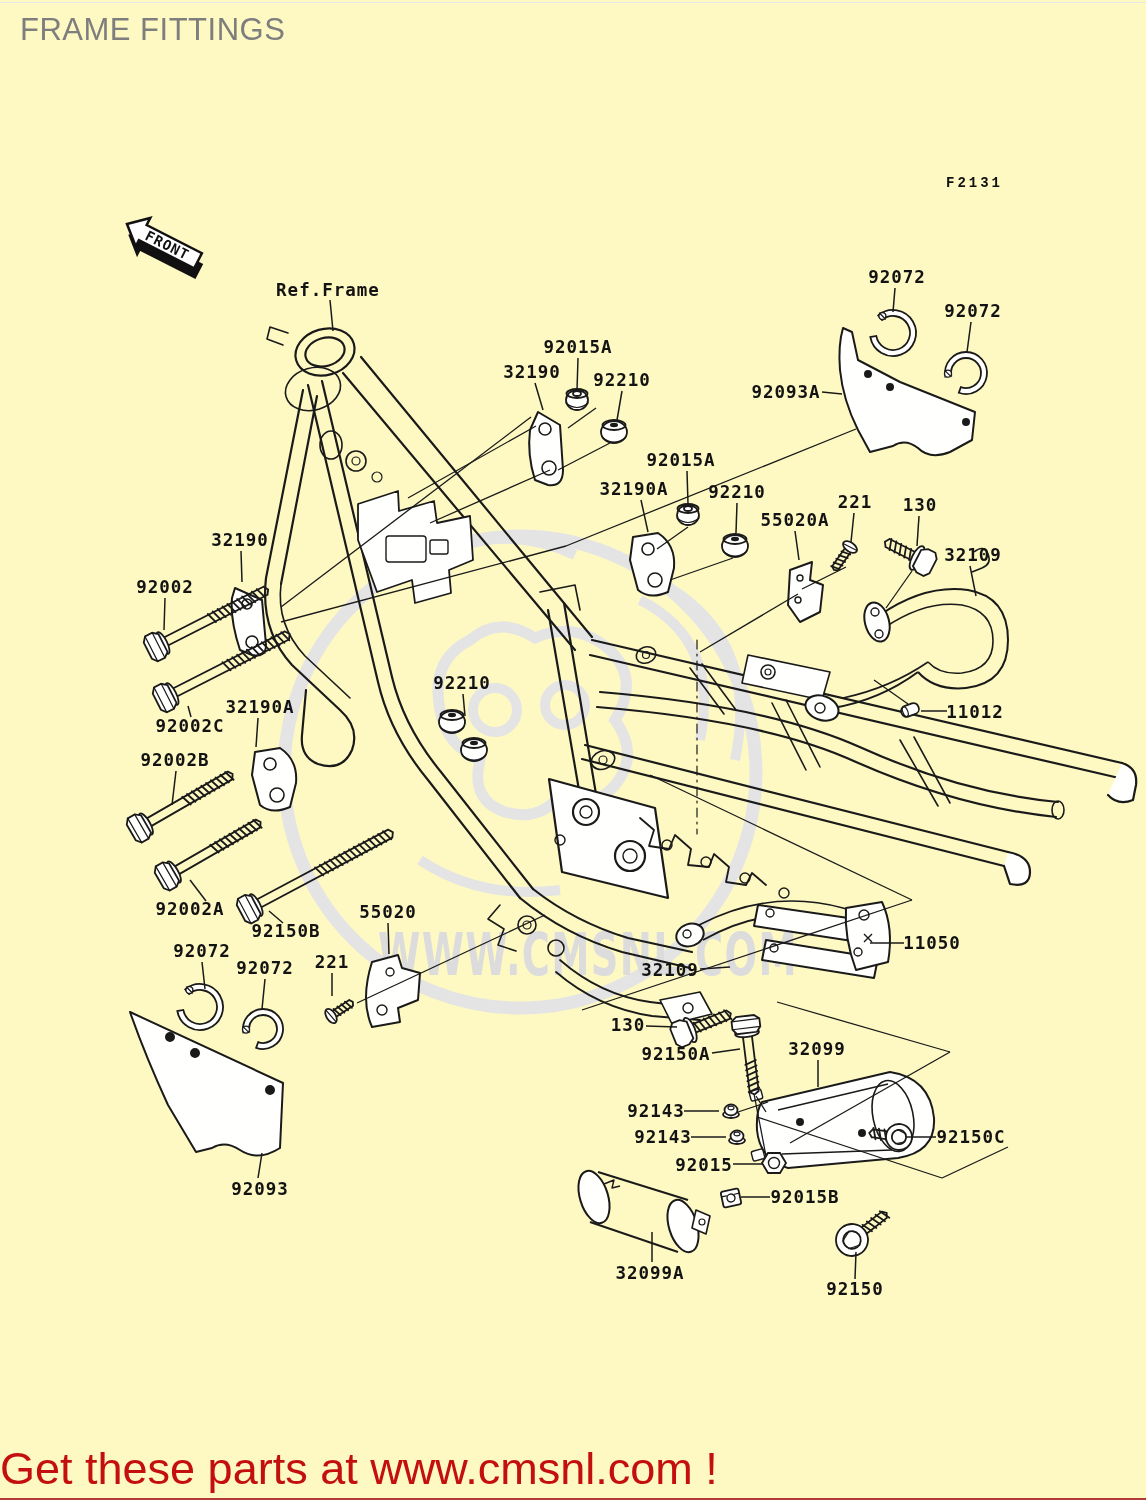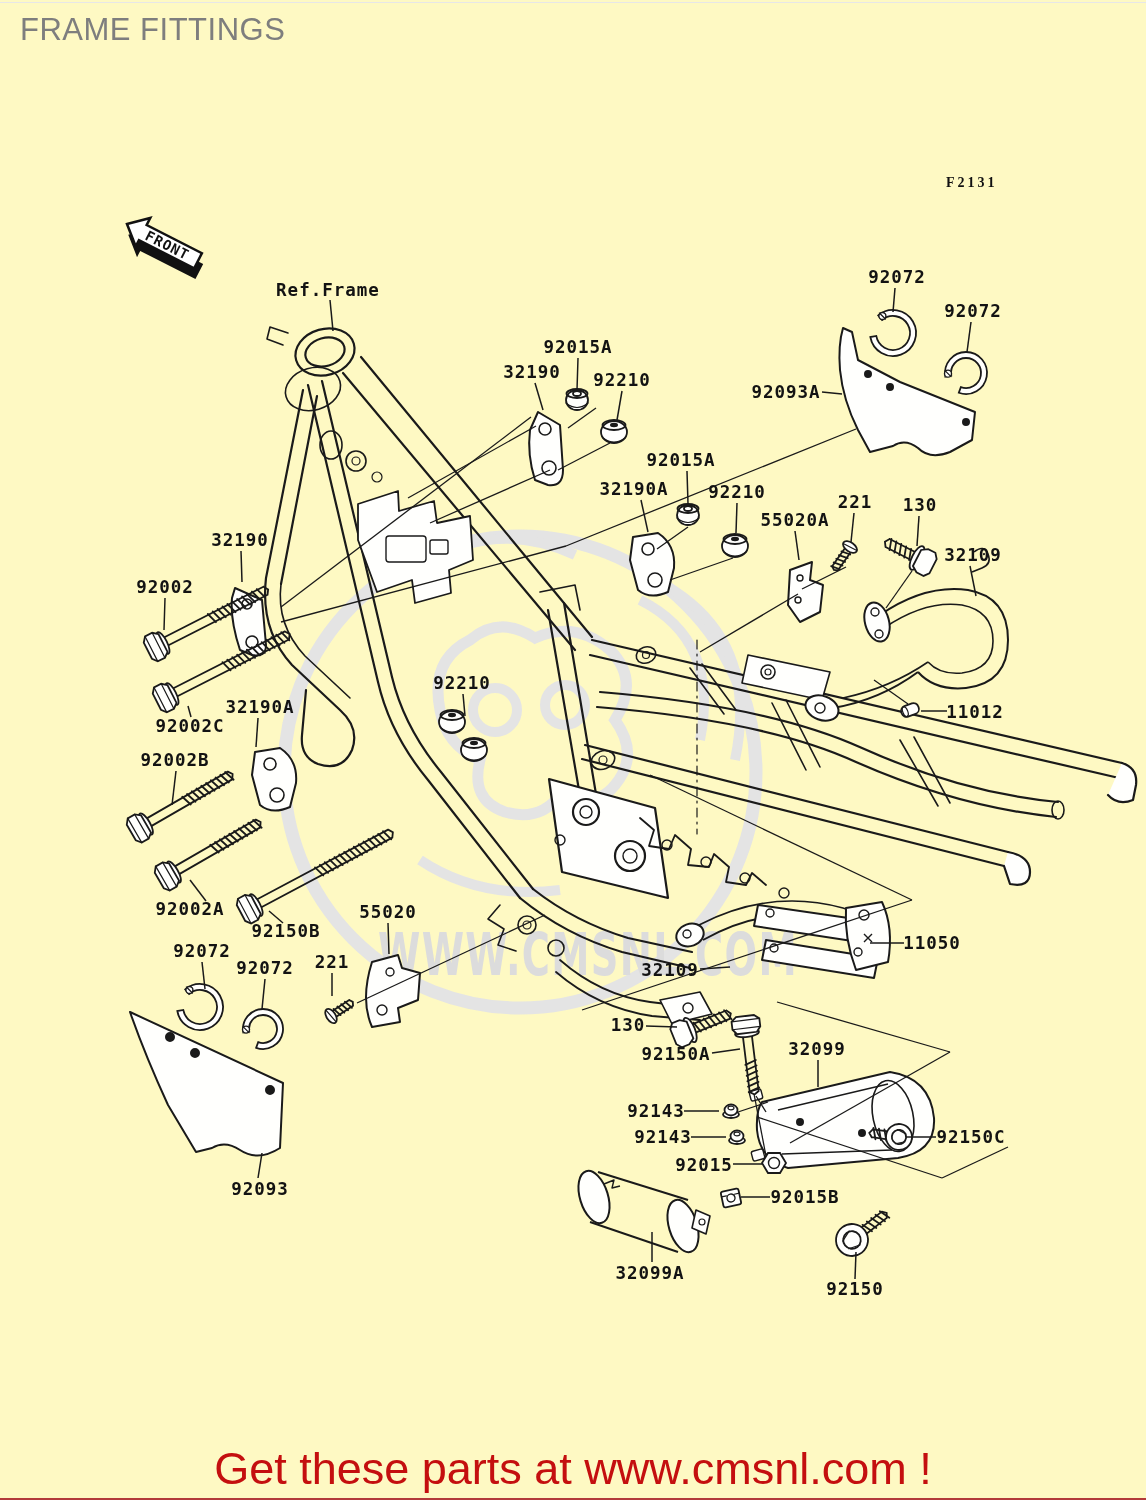--- a/index.html
+++ b/index.html
@@ -1,23 +1,23 @@
 <!DOCTYPE html>
 <html><head>
 <meta charset="utf-8">
 <style>
   html,body{margin:0;padding:0;background:#ffffff;}
   .canvas{position:relative;width:1146px;height:1500px;background:#fef9c3;overflow:hidden;
           font-family:"Liberation Sans",sans-serif;}
   .top-rule{position:absolute;left:0;top:2px;width:100%;height:1px;background:#e7e7e7;}
   .bottom-rule{position:absolute;left:0;bottom:0;width:100%;height:2px;background:#b23a3a;}
   .page-title{position:absolute;left:20px;top:12px;font-size:31px;letter-spacing:.5px;color:#7e7e7e;}
-  .fig-code{position:absolute;left:946px;top:175px;font-family:Liberation Serif, serif;
+  .fig-code{position:absolute;left:946px;top:175px;font-family:Liberation Mono, monospace;
             font-weight:bold;font-size:14px;letter-spacing:3px;color:#111;}
-  .footer{position:absolute;left:0;top:1443px;width:100%;text-align:center;color:#c40f0f;
+  .footer{position:absolute;left:0;top:1443px;width:100%;text-align:left;color:#c40f0f;
           font-size:45px;letter-spacing:0;}
   svg{position:absolute;left:0;top:0;}
   text.part{font-family:"DejaVu Sans Mono",monospace;font-weight:700;font-size:17.5px;
             letter-spacing:1px;fill:#131313;text-anchor:middle;}
   .wm-text{font-family:"DejaVu Sans",sans-serif;font-weight:700;fill:#dcdcdc;letter-spacing:2px;}
 </style>
 </head>
 <body>
 
 <div class="canvas">

